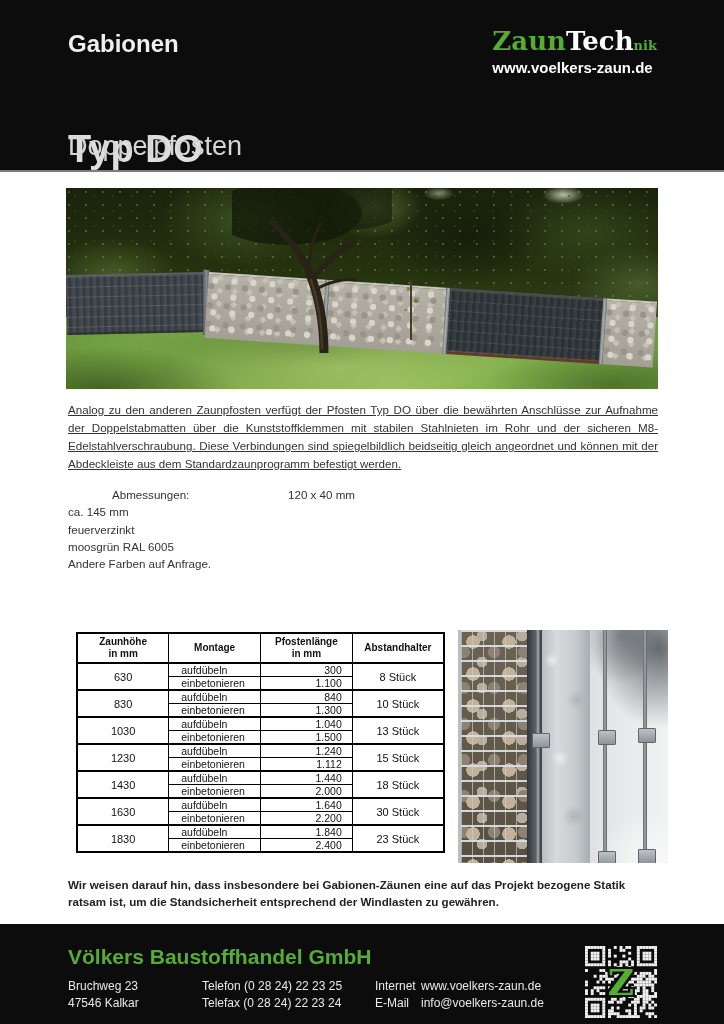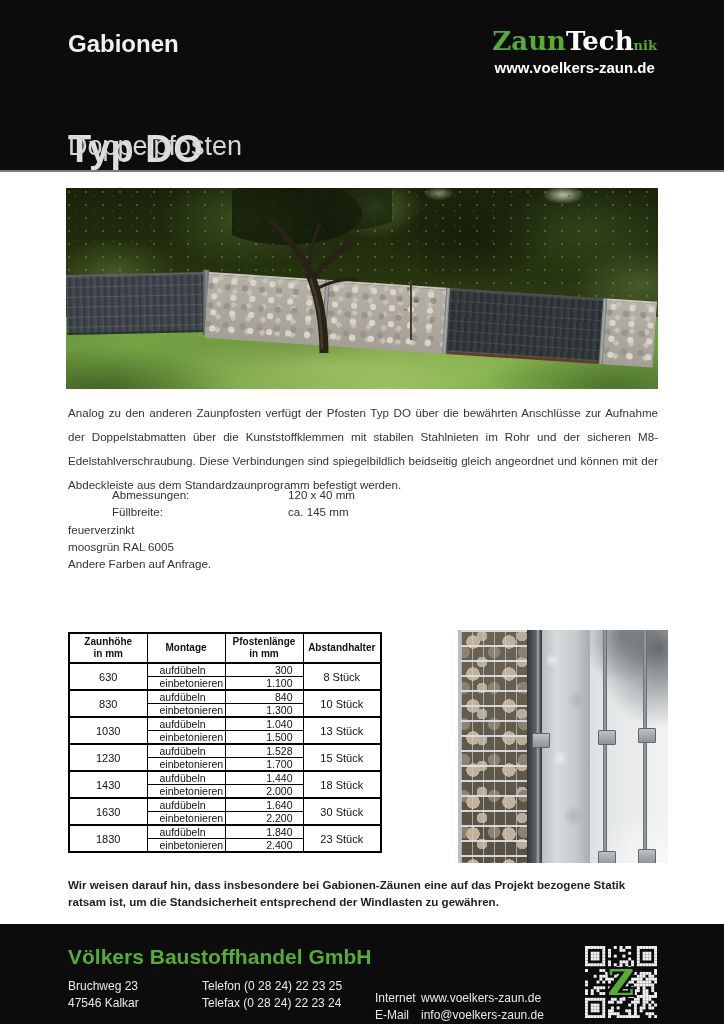--- a/index.html
+++ b/index.html
@@ -5,21 +5,21 @@
   html,body{margin:0;padding:0;background:#777;}
   .page{position:relative;width:724px;height:1024px;margin:0 auto;background:#fff;
         font-family:"Liberation Sans",sans-serif;overflow:hidden;}
 
   
   .band{position:absolute;left:0;width:724px;background:#0c0c0c;}
   .band.top{top:0;height:170px;border-bottom:2px solid #7d7d7d;}
   .category{position:absolute;left:68px;top:30px;font-size:24px;font-weight:bold;color:#f0f0f0;}
   .title{position:absolute;left:68px;top:82px;font-size:38px;font-weight:bold;color:#dedede;letter-spacing:.5px;margin-top:46px;}
   .subtitle{position:absolute;left:68px;top:131px;font-size:27px;color:#d6d6d6;}
-  .logo{position:absolute;right:67px;top:27px;text-align:center;}
+  .logo{position:absolute;right:67px;top:27px;text-align:left;}
   .logo-word{font-family:"DejaVu Serif",serif;font-weight:bold;font-size:26px;line-height:28px;}
   .lg-green{color:#55ad33;}
   .lg-white{color:#ffffff;}
   .lg-sub{color:#55ad33;font-size:13px;}
   .logo-url{color:#fff;font-weight:bold;font-size:15px;line-height:16px;}
 
   
   .main-photo{position:absolute;left:66px;top:188px;width:592px;height:201px;overflow:hidden;background:#223012;}
   .ph-foliage{position:absolute;left:0;right:0;top:0;height:68%;
     background:
@@ -67,28 +67,28 @@
   .ph-tree{position:absolute;left:28%;top:0;width:160px;height:165px;}
   .ph-sapling{position:absolute;left:56%;top:46%;width:26px;height:60px;
     background:
       radial-gradient(circle 3px at 40% 15%, rgba(95,135,55,.8) 60%, transparent 61%),
       radial-gradient(circle 3px at 70% 35%, rgba(80,120,45,.8) 60%, transparent 61%),
       radial-gradient(circle 2.5px at 30% 50%, rgba(105,145,60,.8) 60%, transparent 61%),
       linear-gradient(90deg, transparent 47%, #4a3a26 47% 54%, transparent 54%);}
 
   
   .intro{position:absolute;left:68px;top:401px;width:590px;margin:0;
-    font-size:11.6px;line-height:24px;color:#333;text-align:justify;}
+    font-size:11.6px;line-height:18px;color:#333;text-align:justify;text-decoration:underline;}
   .specs{position:absolute;left:68px;top:486px;width:430px;font-size:11.6px;line-height:17.3px;color:#333;}
   .spec-row{display:flex;}
   .spec-label{width:176px;flex:none;margin-left:44px;}
   .spec-values{flex:1;}
 
   
-  .spec-table{position:absolute;left:68px;top:632px;width:314px;border-collapse:collapse;
+  .spec-table{position:absolute;left:76px;top:632px;width:369px;border-collapse:collapse;
     color:#111;table-layout:fixed;}
   .spec-table th,.spec-table td{border:1px solid #000;padding:0 4px;overflow:hidden;white-space:nowrap;}
   .spec-table th{height:28px;font-size:10px;font-weight:bold;text-align:center;
     border-bottom:2px solid #000;line-height:12px;}
   .spec-table td{height:12px;font-size:10.5px;line-height:12px;}
   .spec-table{border:2px solid #000;}
   td.c-h,td.c-a{text-align:center;font-size:11px;}
   td.c-m{text-align:left;padding-left:12px;}
   td.c-l{text-align:right;padding-right:10px;}
   tr.gstart td{border-top:2px solid #000;}
@@ -127,21 +127,21 @@
     background:linear-gradient(180deg,#bcc2c5,#8e9498);}
 
   
   .note{position:absolute;left:68px;top:876px;width:592px;margin:0;
     font-size:11.6px;line-height:17px;font-weight:bold;color:#222;}
 
   
   .band.bottom{top:924px;height:112px;}
   .company{position:absolute;left:68px;top:21px;font-size:21px;font-weight:bold;color:#55ad33;}
   .f-col{position:absolute;top:54px;font-size:12px;line-height:17px;color:#eaeaea;}
-  .c1{left:68px;} .c2{left:202px;} .c3{left:375px;margin-top:12px;}
+  .c1{left:68px;} .c2{left:202px;} .c3{left:375px;}
   .f-label{display:inline-block;width:46px;}
   .qr{position:absolute;left:585px;top:22px;width:72px;height:72px;}
   .qr svg{position:absolute;left:0;top:0;width:72px;height:72px;}
   .qr-z{position:absolute;left:0;top:0;width:72px;height:72px;display:flex;align-items:center;justify-content:center;
     font-family:"DejaVu Serif",serif;font-weight:bold;font-size:36px;color:#55ad33;
     text-shadow:-2px 0 0 #0c0c0c,2px 0 0 #0c0c0c,0 -2px 0 #0c0c0c,0 2px 0 #0c0c0c,
       -2px -2px 0 #0c0c0c,2px 2px 0 #0c0c0c,-2px 2px 0 #0c0c0c,2px -2px 0 #0c0c0c;}
 </style>
 </head>
 <body>
@@ -189,21 +189,20 @@
   <p class="intro">Analog zu den anderen Zaunpfosten verfügt der Pfosten Typ DO über die bewährten Anschlüsse zur Aufnahme der Doppelstabmatten über die Kunststoffklemmen mit stabilen Stahlnieten im Rohr und der sicheren M8-Edelstahlverschraubung. Diese Verbindungen sind spiegelbildlich beidseitig gleich angeordnet und können mit der Abdeckleiste aus dem Standardzaunprogramm befestigt werden.</p>
 
   <div class="specs" id="specs">
       <div class="spec-row">
         <div class="spec-label">Abmessungen:</div>
         <div class="spec-values">
           <div>120 x 40 mm</div>
         </div>
       </div>
       <div class="spec-row">
-        <div class="spec-label">Füllbreite:</div>
         <div class="spec-values">
           <div>ca. 145 mm</div>
         </div>
       </div>
       <div class="spec-row">
         <div class="spec-values">
           <div>feuerverzinkt</div>
           <div>moosgrün RAL 6005</div>
           <div>Andere Farben auf Anfrage.</div>
         </div>
@@ -256,26 +255,26 @@
           <td class="c-l">1.040</td>
           <td class="c-a" rowspan="2">13 Stück</td>
         </tr>
         <tr>
           <td class="c-m">einbetonieren</td>
           <td class="c-l">1.500</td>
         </tr>
         <tr class="gstart">
           <td class="c-h" rowspan="2">1230</td>
           <td class="c-m">aufdübeln</td>
-          <td class="c-l">1.528</td>
+          <td class="c-l">1.240</td>
           <td class="c-a" rowspan="2">15 Stück</td>
         </tr>
         <tr>
           <td class="c-m">einbetonieren</td>
-          <td class="c-l">1.700</td>
+          <td class="c-l">1.112</td>
         </tr>
         <tr class="gstart">
           <td class="c-h" rowspan="2">1430</td>
           <td class="c-m">aufdübeln</td>
           <td class="c-l">1.440</td>
           <td class="c-a" rowspan="2">18 Stück</td>
         </tr>
         <tr>
           <td class="c-m">einbetonieren</td>
           <td class="c-l">2.000</td>

